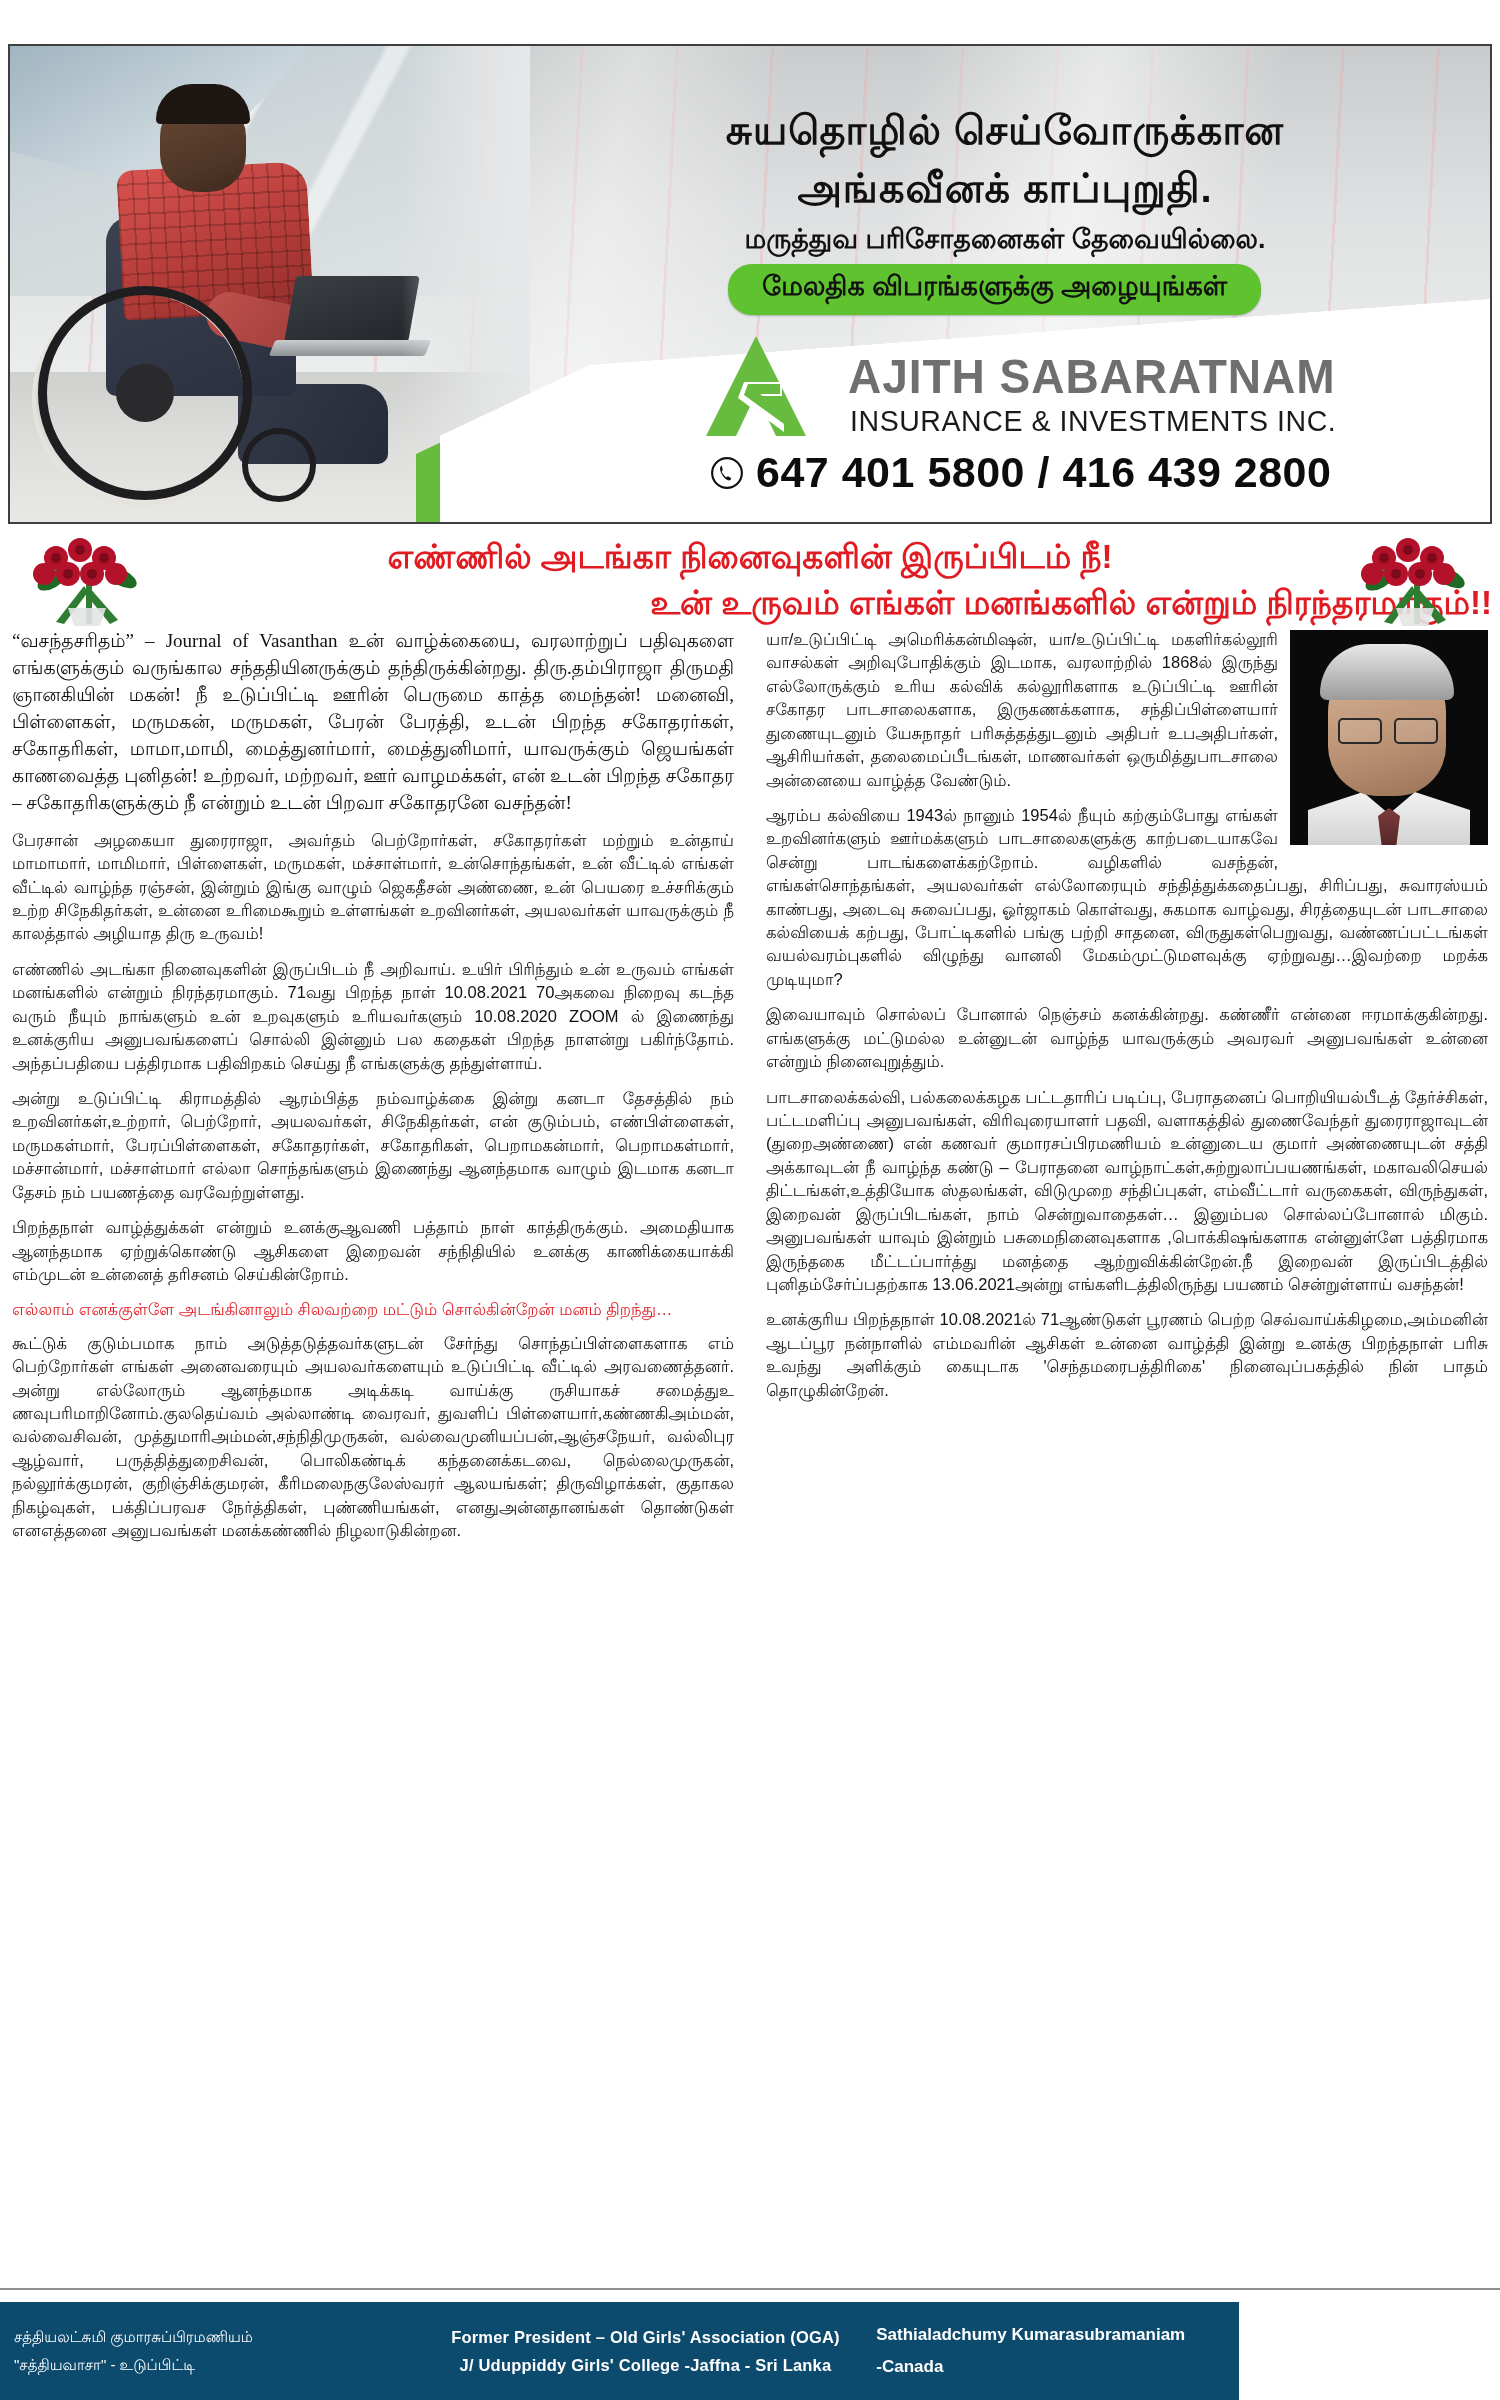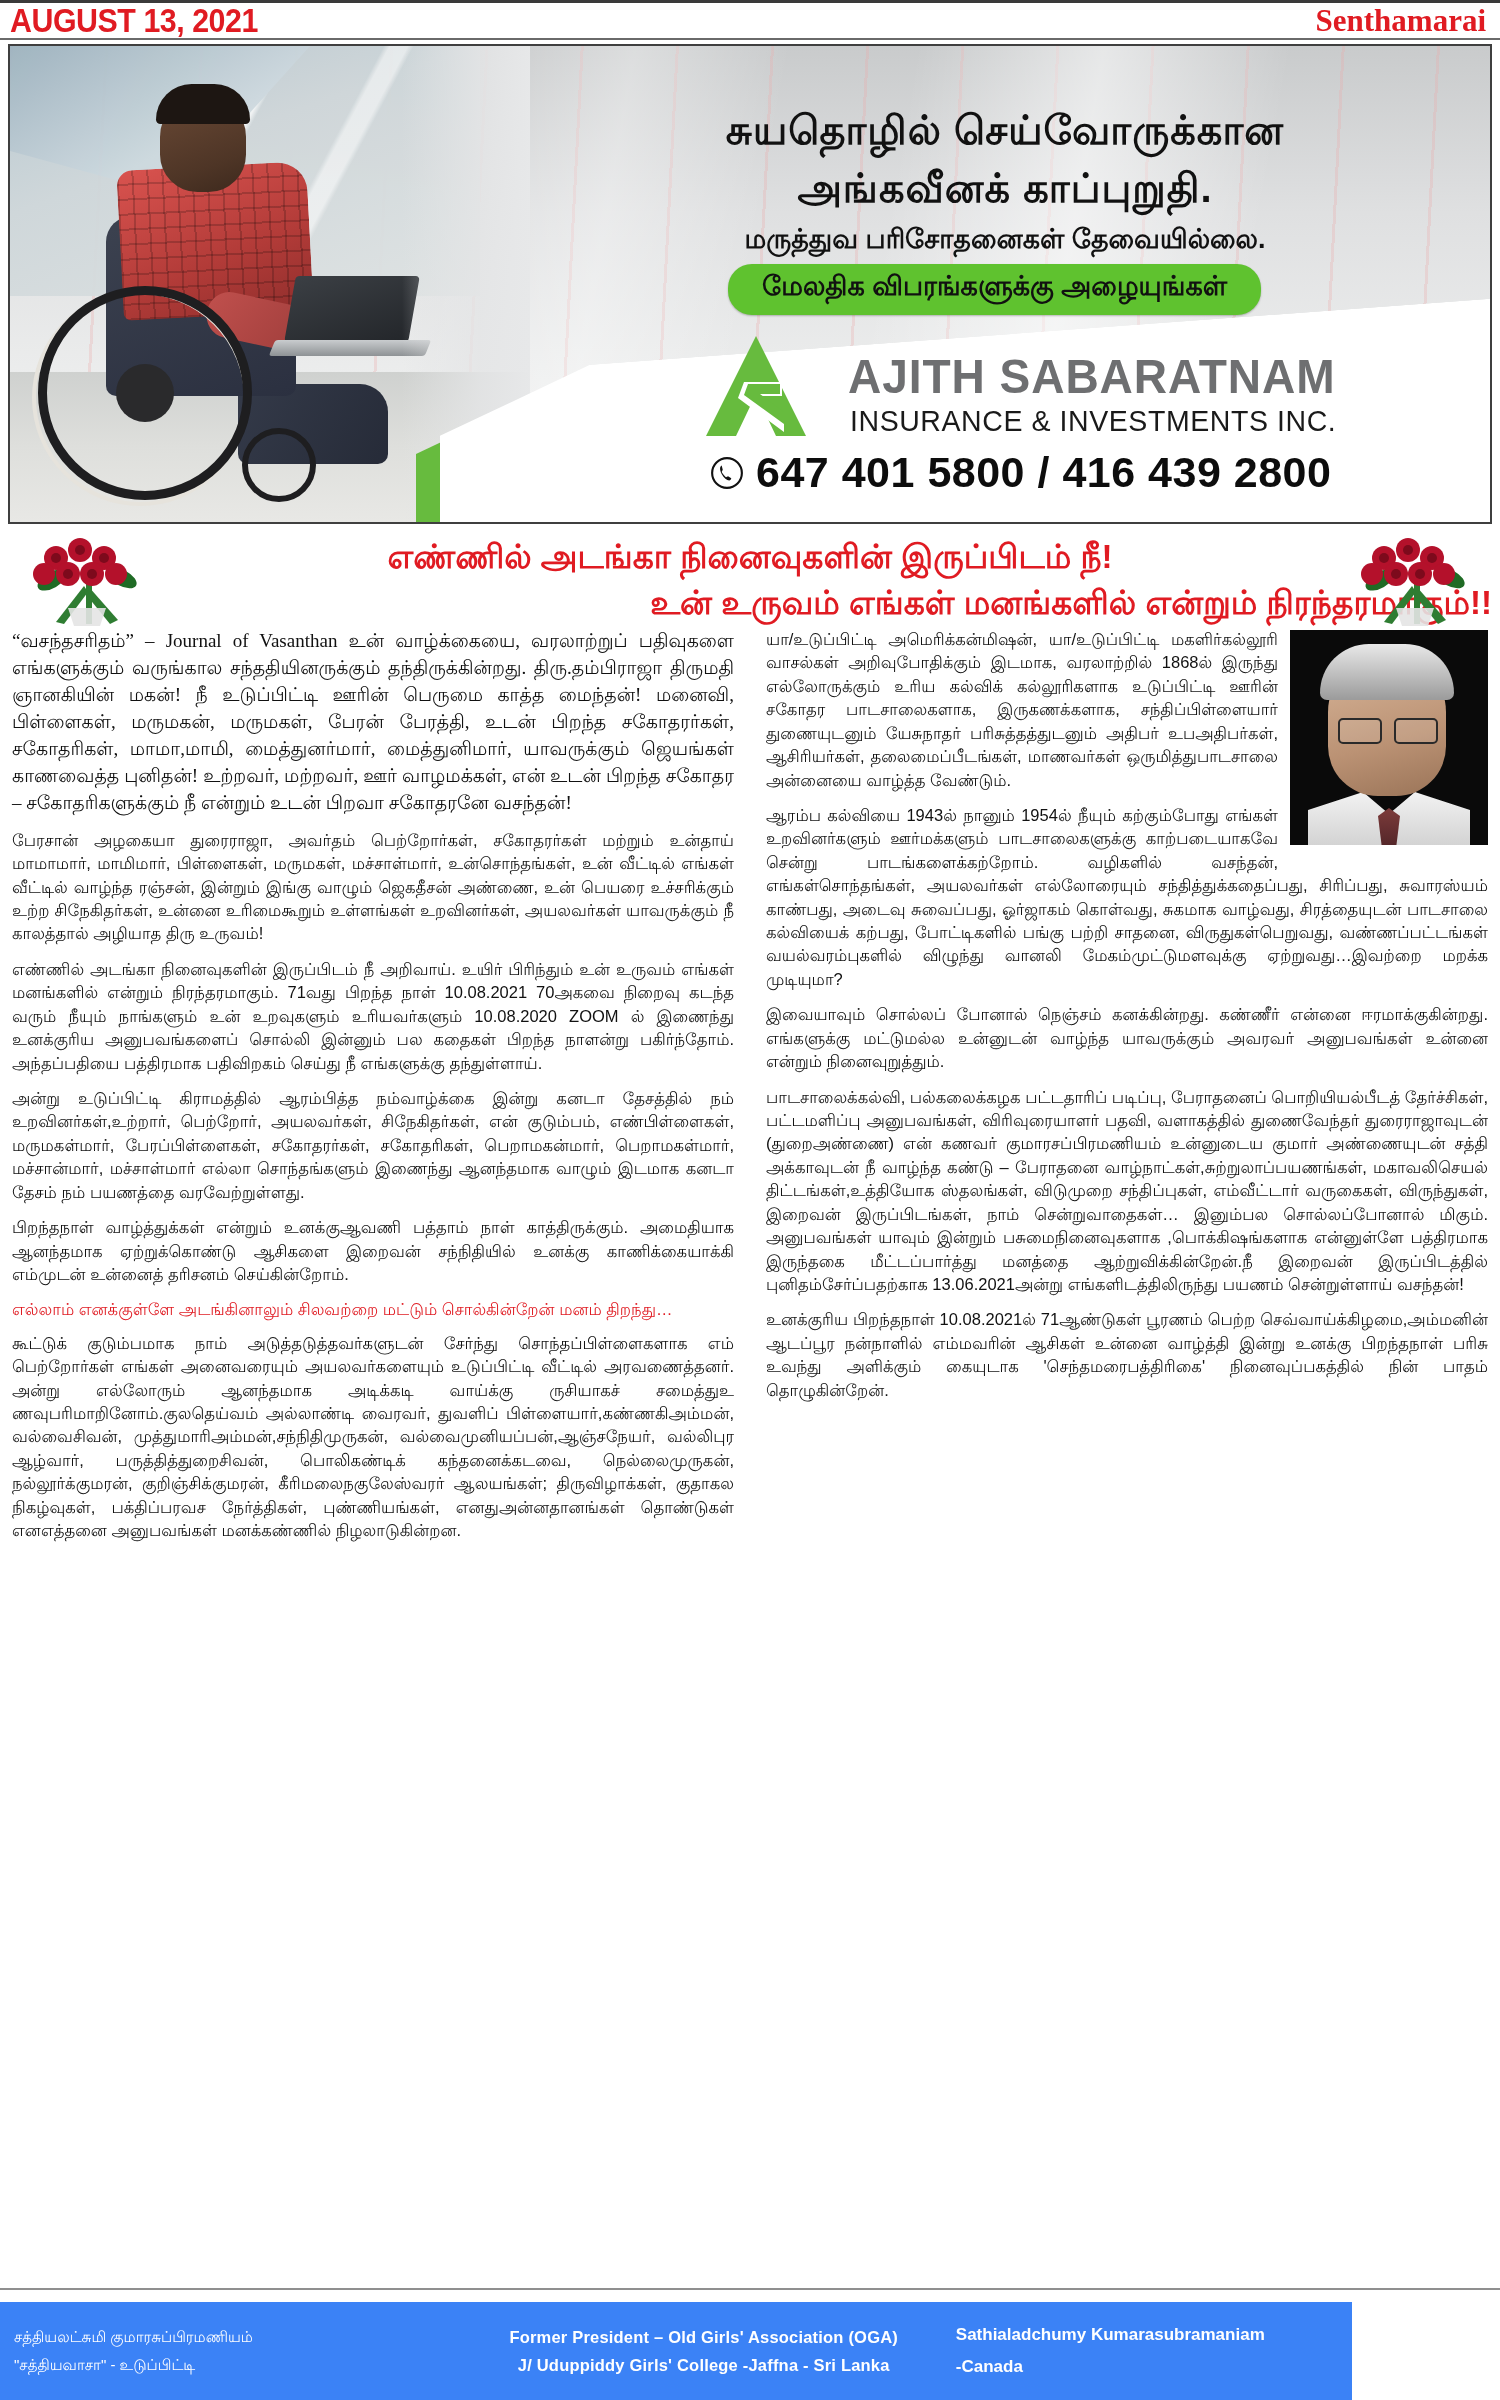--- a/index.html
+++ b/index.html
@@ -239,22 +239,22 @@
     clip-path:polygon(0 18px,34% 0,50% 22px,66% 0,100% 18px,100% 100%,0 100%);
   }
   .pt-tie{
     position:absolute;left:88px;top:178px;width:22px;height:44px;
     background:linear-gradient(180deg,#7d3b3b,#4d2326);
     clip-path:polygon(50% 0,100% 18%,80% 100%,20% 100%,0 18%);
   }
 
   
   .footer{
-    position:absolute;left:0;top:2302px;width:1352px;height:98px;
-    background:#3b82f6;
+    position:absolute;left:0;top:2302px;width:1239px;height:98px;
+    background:#0c4a6e;
     display:flex;align-items:center;
   }
   .footer-l{
     width:500px;padding-left:14px;box-sizing:border-box;
     color:#ffffff;font-size:15px;line-height:1.85;
   }
   .footer-c{
     width:560px;box-sizing:border-box;text-align:center;
     color:#ffffff;font-weight:bold;font-size:16.5px;line-height:1.7;
     font-family:"Liberation Sans Narrow","Liberation Sans",sans-serif;
@@ -267,24 +267,20 @@
   }
   .sep-line{
     position:absolute;left:0;top:2288px;width:1500px;height:2px;background:#8f8f8f;
   }
 </style>
 </head>
 <body>
 
 <div class="page">
 
-  <div class="masthead">
-    <div class="masthead-date">AUGUST 13, 2021</div>
-    <div class="masthead-title">Senthamarai</div>
-  </div>
 
   <div class="ad">
     <div class="ad-bg"></div>
     <div class="ad-ceiling"></div>
 
     <div class="ad-photo">
       <div class="ph-floor"></div>
       <div class="ph-leg"></div>
       <div class="ph-body"></div>
       <div class="ph-shirt"></div>

